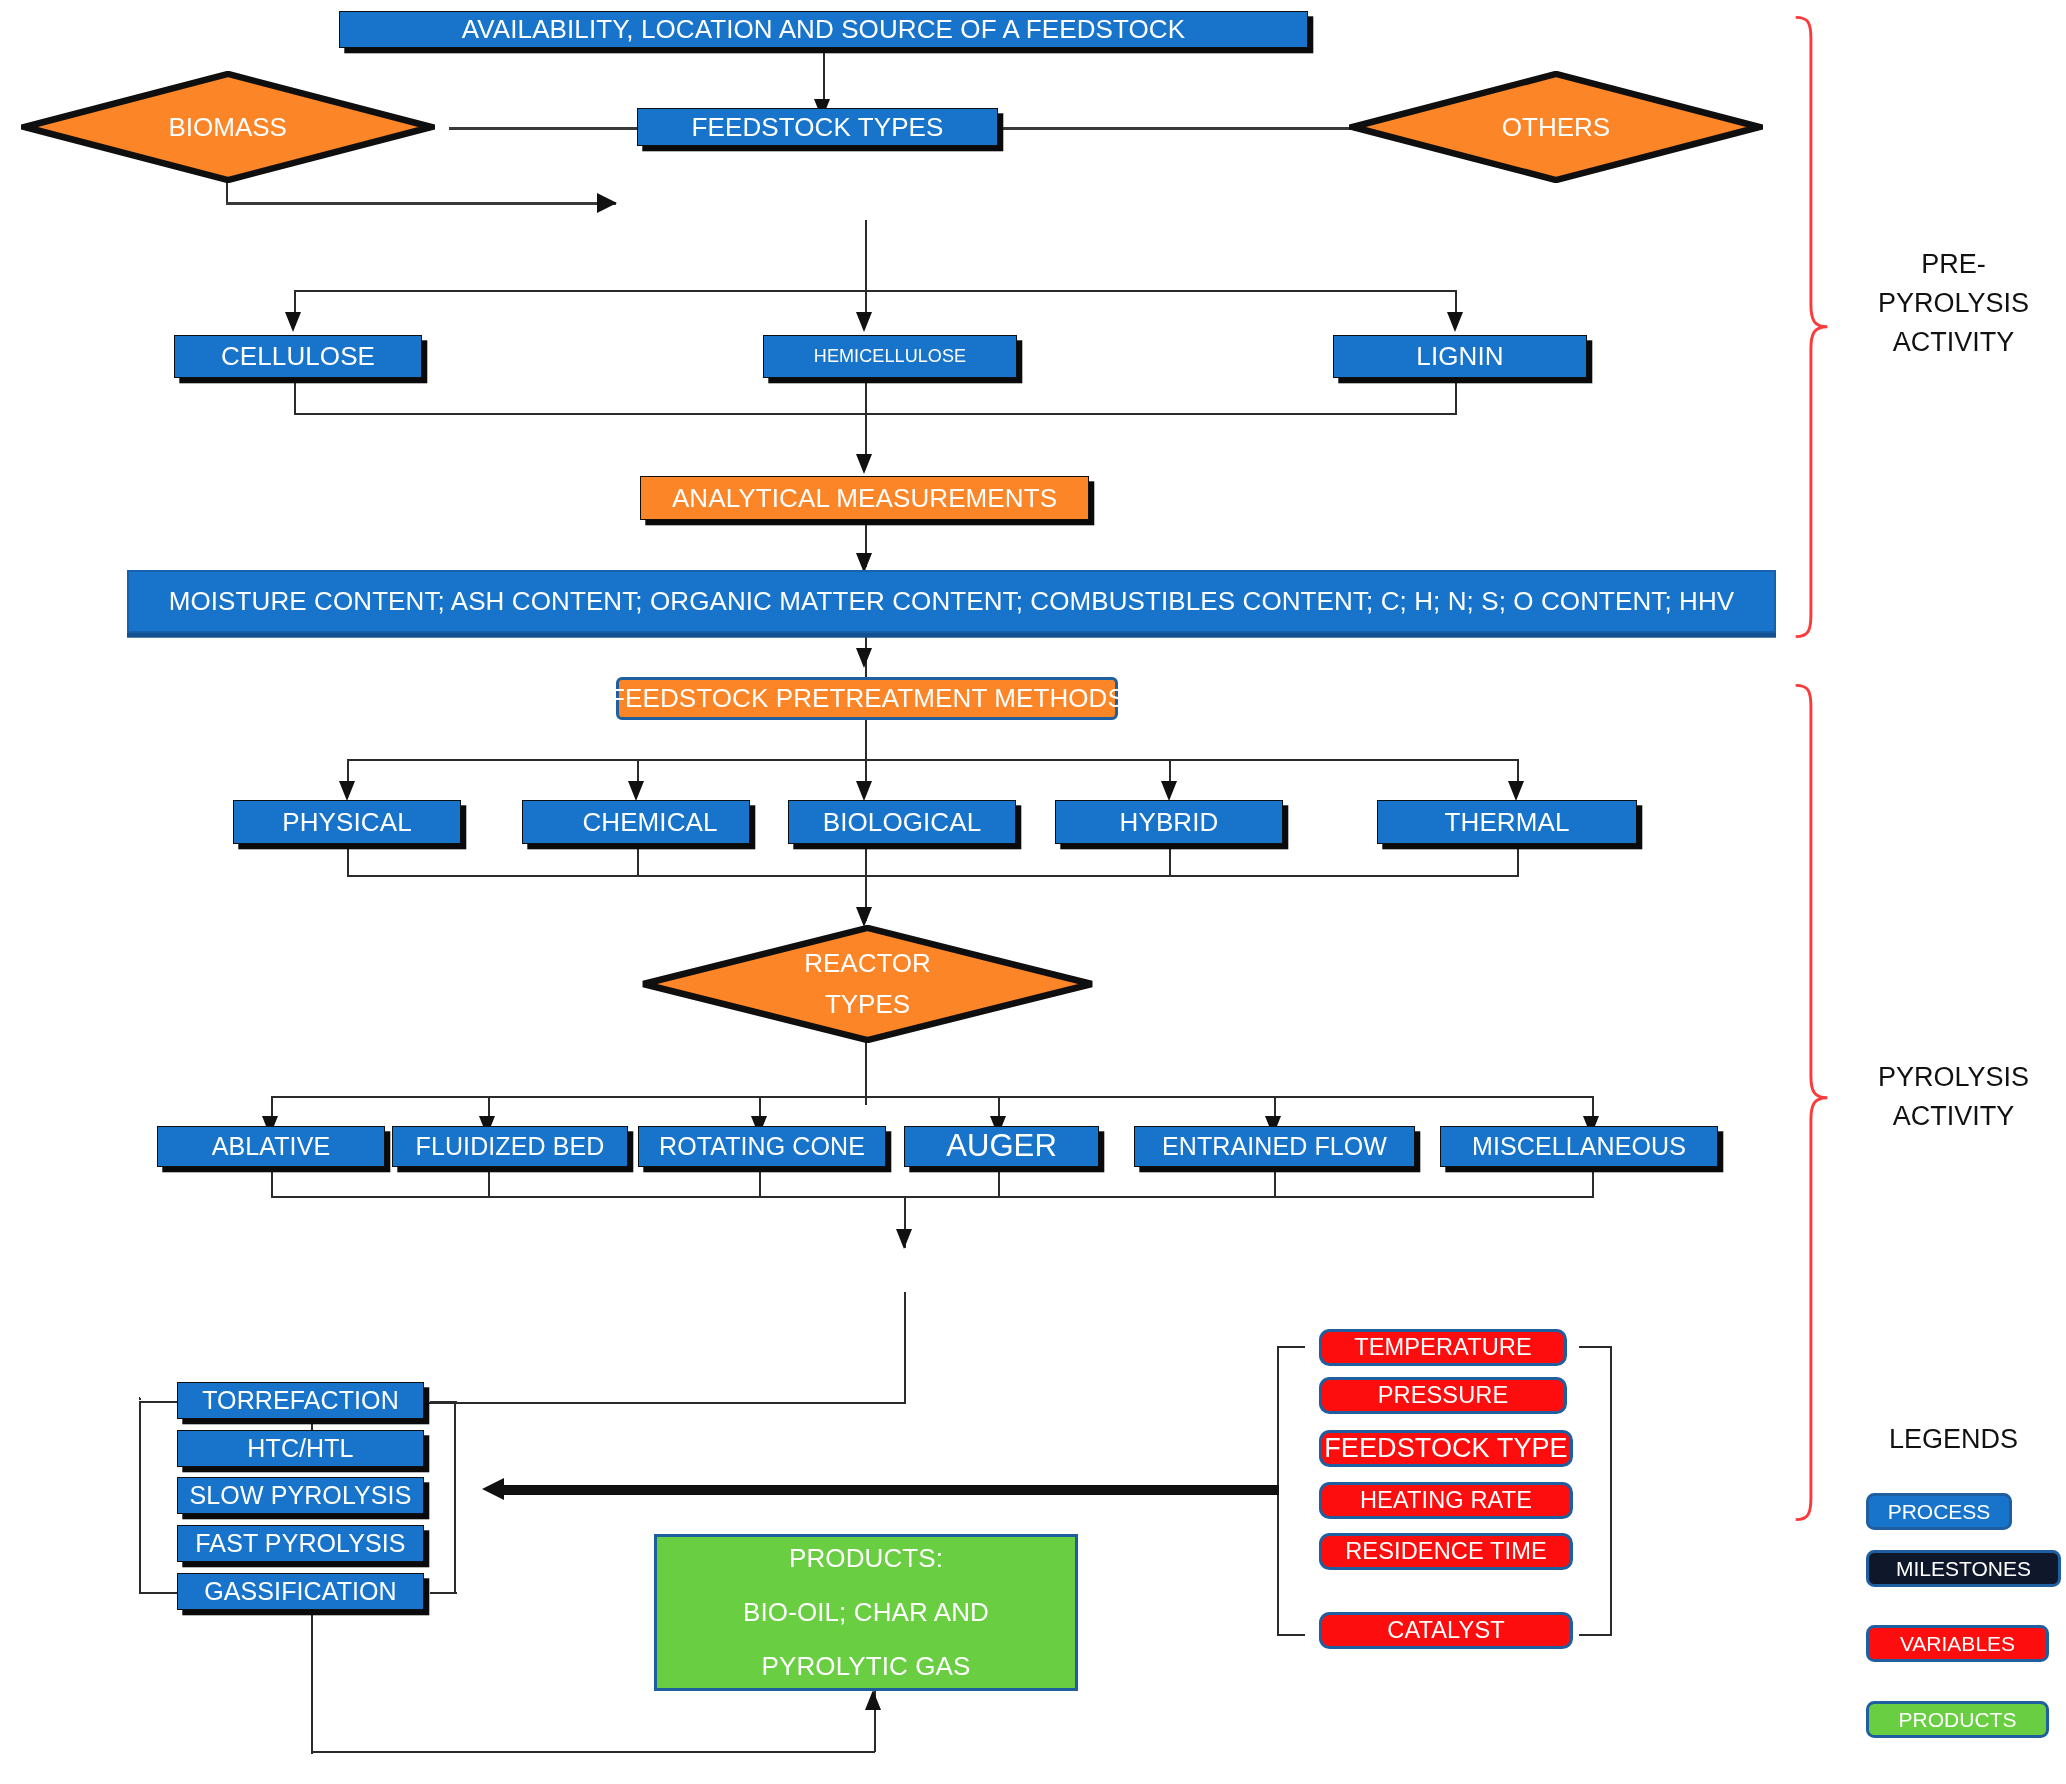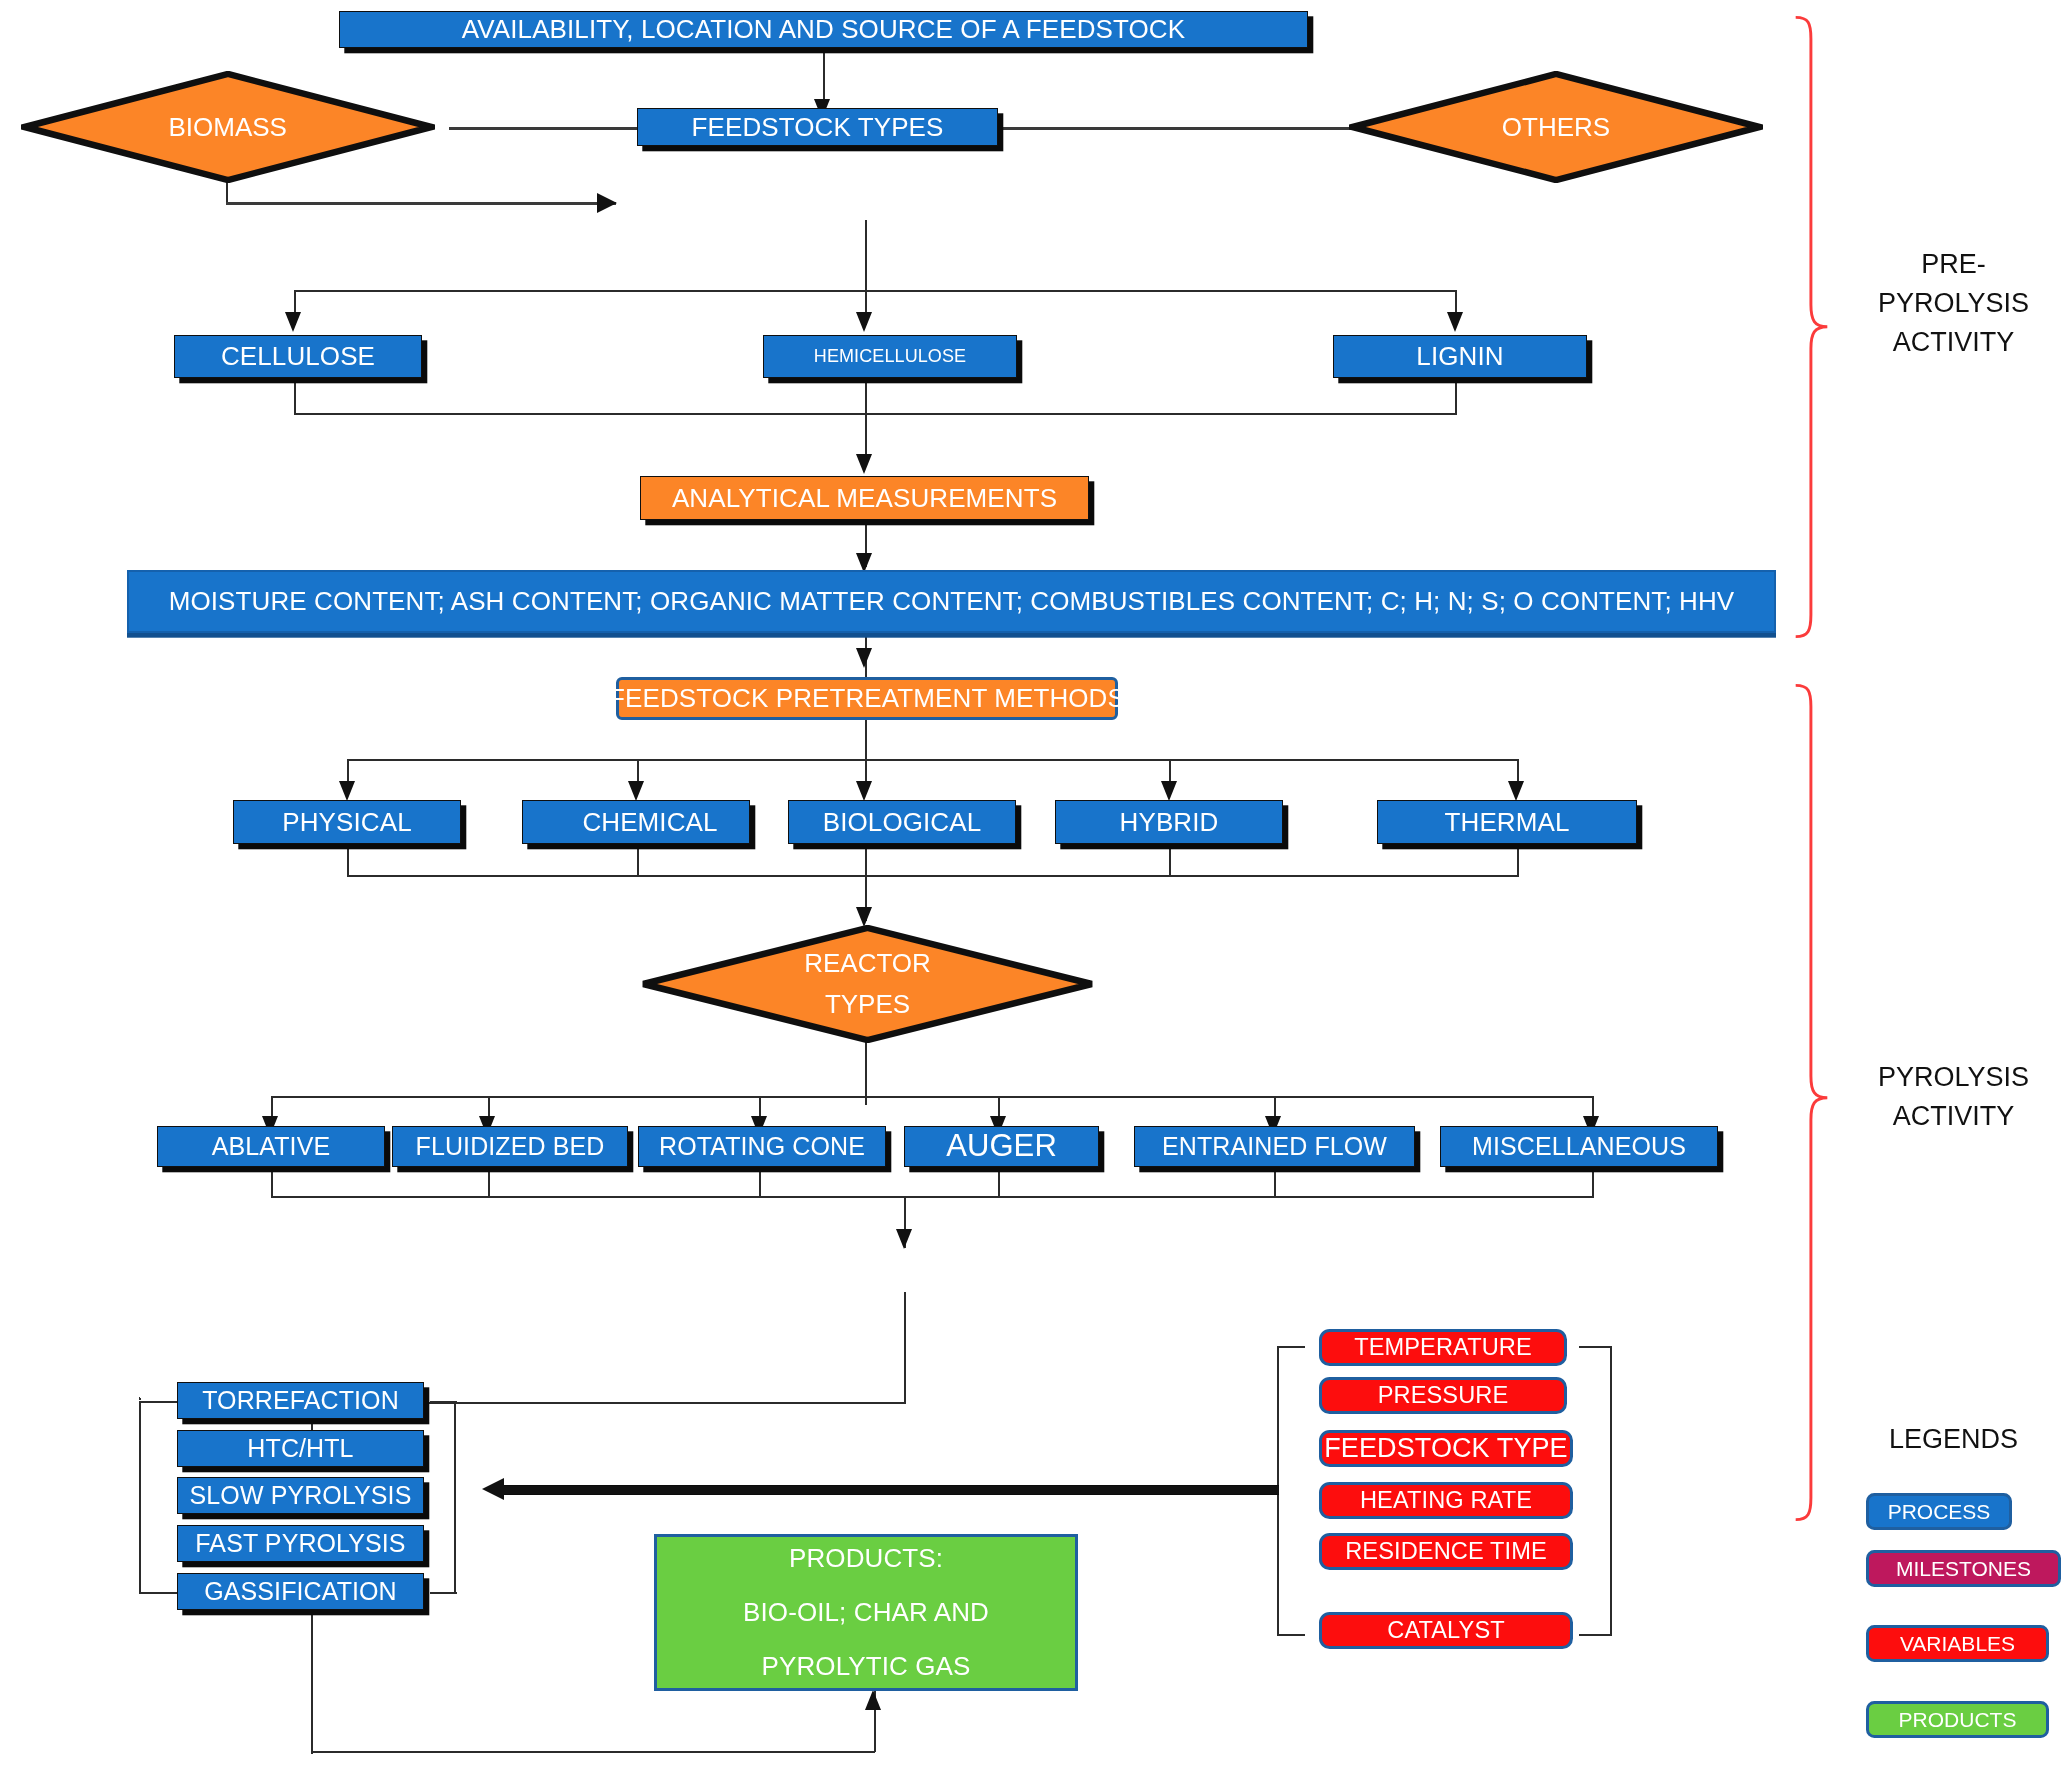--- a/index.html
+++ b/index.html
@@ -108,21 +108,21 @@
   .brace{position:absolute;z-index:3;}
   .legend-title{
     position:absolute;color:#111;font-size:27px;text-align:center;z-index:4;
   }
   .legend-box{
     position:absolute;box-sizing:border-box;display:flex;align-items:center;
     justify-content:center;color:#fff;border:3.5px solid #1F5FA0;border-radius:8.3px;
     font-size:21px;z-index:4;white-space:nowrap;
   }
   .lb-process{background:#1874CB;}
-  .lb-mile{background:#be185d;}
+  .lb-mile{background:#0f172a;}
   .lb-var{background:#FD0D0D;}
   .lb-prod{background:#6ACE42;}
 </style>
 </head>
 <body>
 
 <div id="stage">
 
   <div class="ln lnv" style="left:823px;top:37px;height:83px;"></div>
   <div class="arrow-d" style="left:814px;top:99px;"></div>

